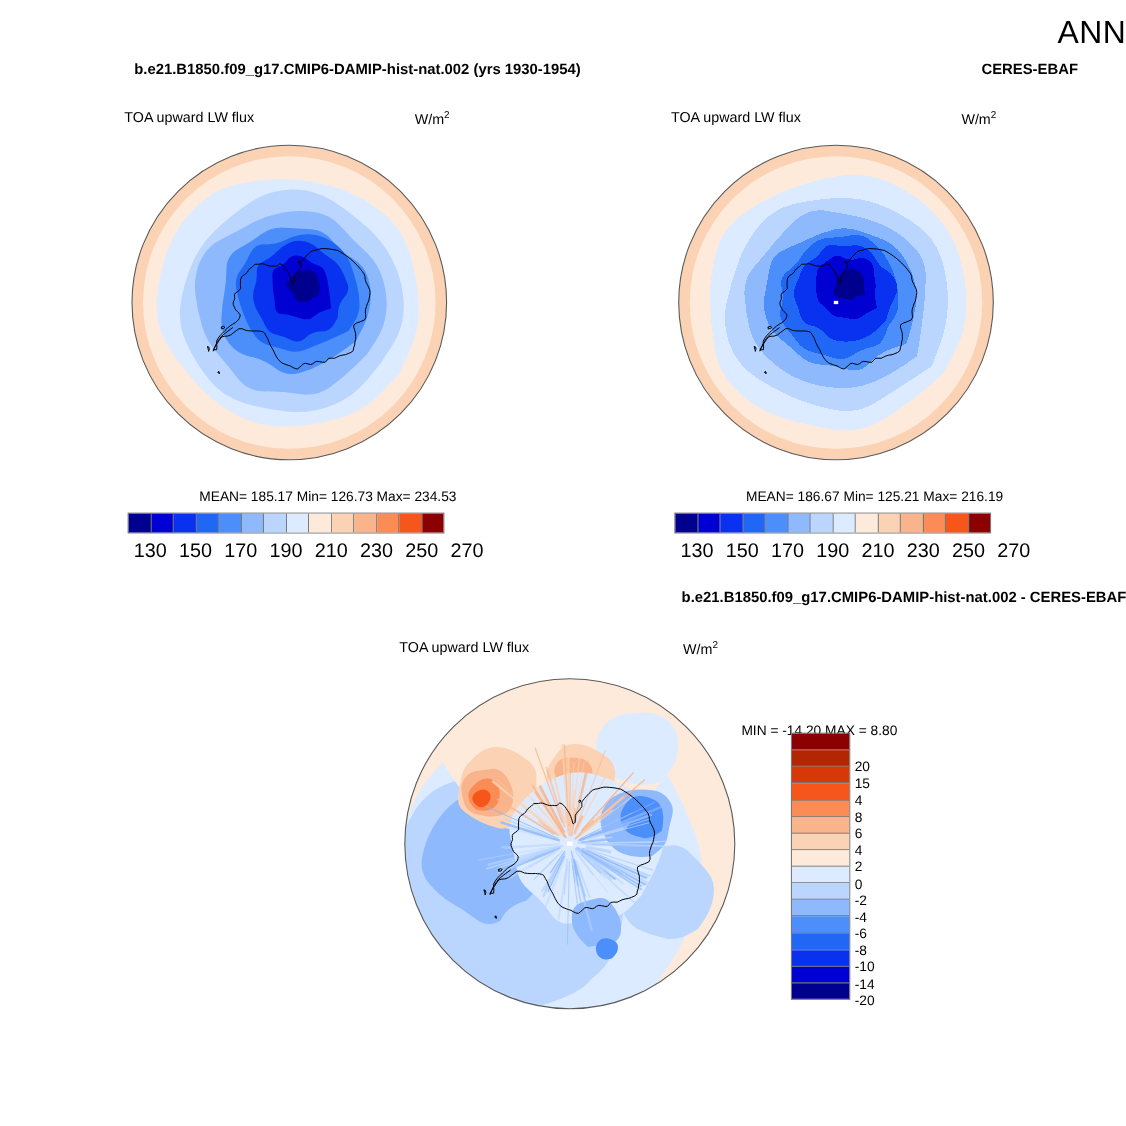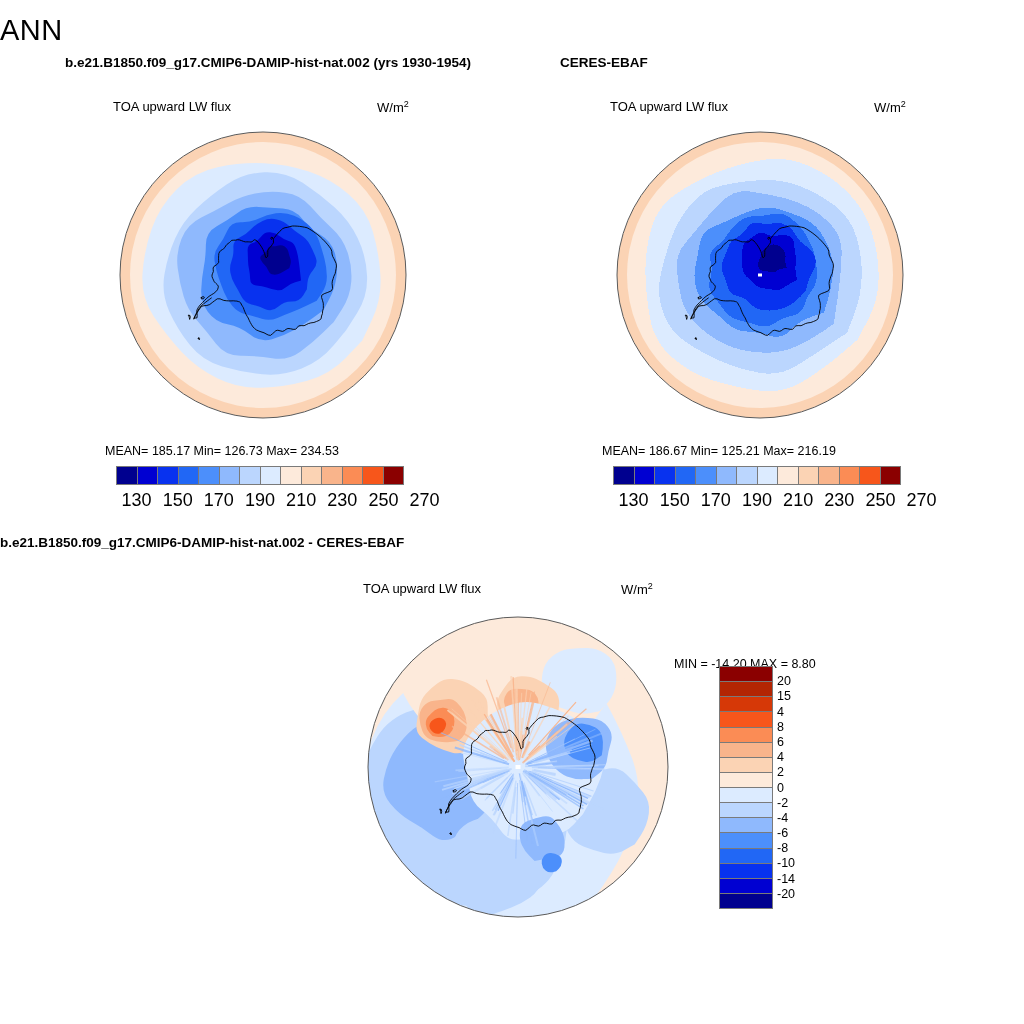--- a/index.html
+++ b/index.html
@@ -1,24 +1,24 @@
 <!DOCTYPE html>
 <html><head>
 <meta charset="utf-8">
 <style>
   html,body{margin:0;padding:0;background:#fff;}
   body{width:1024px;height:1024px;position:relative;
        font-family:"Liberation Sans","DejaVu Sans",sans-serif;color:#000;
        -webkit-font-smoothing:antialiased;}
   .abs{position:absolute;}
-  .ctr{text-align:left;}
+  .ctr{text-align:right;}
 
   #main-title{left:0;top:14px;width:1024px;font-size:29px;font-weight:400;letter-spacing:.5px;}
   .panel-title{font-size:13.5px;font-weight:bold;}
-  #title-left{left:8px;top:55px;width:520px;text-align:center;}
+  #title-left{left:8px;top:55px;width:520px;text-align:right;}
   #title-right{left:560px;top:55px;width:420px;}
   #title-diff{left:0;top:535px;width:1024px;}
 
   .var-label{font-size:13px;}
   .unit-label{font-size:13px;}
   .unit-label sup{font-size:9px;vertical-align:super;}
 
   .stats{font-size:12.5px;}
 
   
@@ -30,21 +30,21 @@
                       font-size:18px;white-space:nowrap;}
 
   
   #cbar-v-wrap{left:719px;top:666px;width:54px;height:243px;}
   .cbar-v{width:54px;height:243px;border:1px solid #7a7a7a;box-sizing:border-box;
           display:flex;flex-direction:column;}
   .cbar-v .seg{flex:1 1 0;border-bottom:1px solid #7a7a7a;}
   .cbar-v .seg:last-child{border-bottom:none;}
   #cbar-v-labels{left:777px;top:666px;width:60px;height:243px;}
   #cbar-v-labels span{position:absolute;left:0;transform:translateY(-50%);
-                      font-size:12.5px;white-space:nowrap;}
+                      font-size:12.5px;white-space:nowrap;margin-top:16px;}
 
   svg{display:block;overflow:visible;}
   .globe-outline{fill:none;stroke:#5a5a5a;stroke-width:1;}
   .coast{fill:none;stroke:#000;stroke-width:0.9;stroke-linejoin:round;stroke-linecap:round;}
   .pole-dot{fill:#fff;}
 </style>
 </head>
 <body>
 
 <div class="abs ctr" id="main-title">ANN</div>

